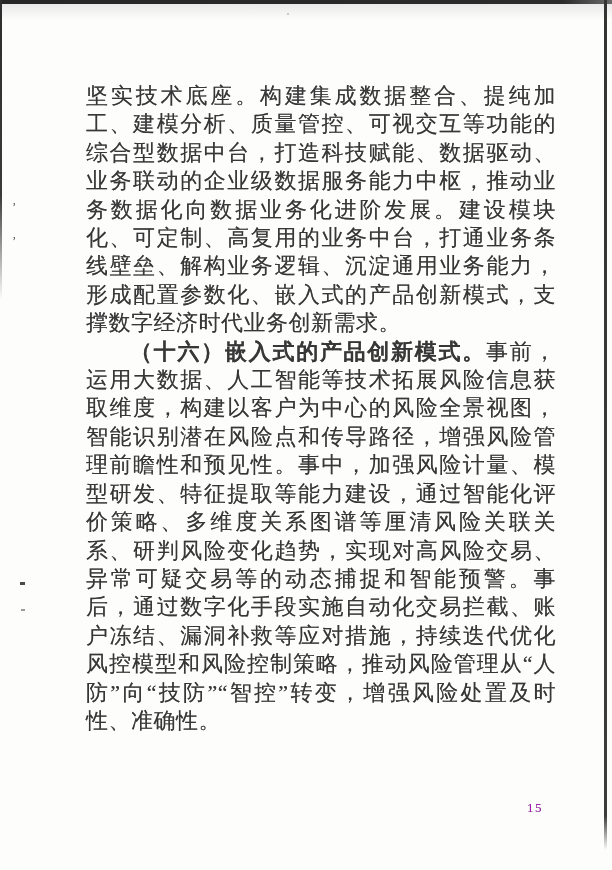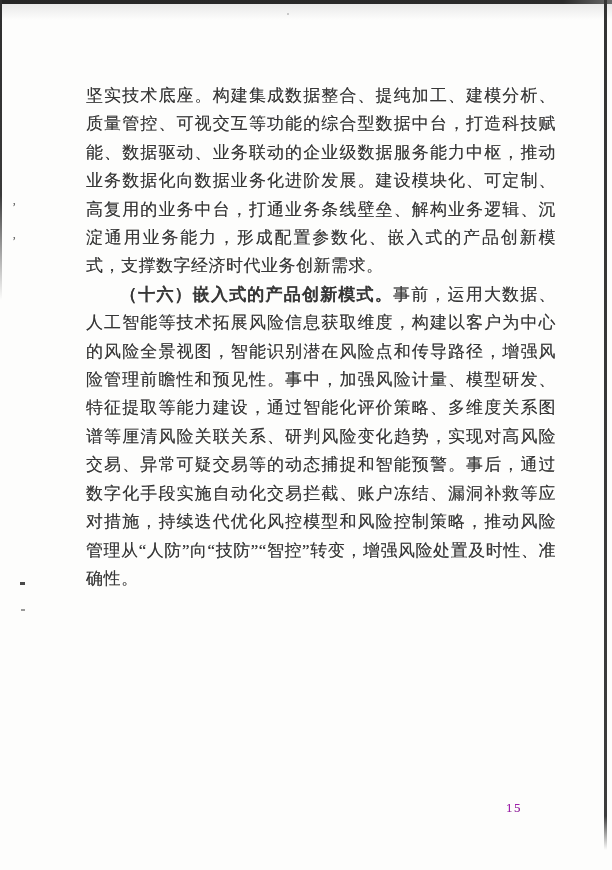--- a/index.html
+++ b/index.html
@@ -56,41 +56,41 @@
   .speck-a { left: 20px; top: 582px; width: 5px; height: 3px; }
   .speck-b { left: 21px; top: 609px; width: 4px; height: 2px; background: #9a9a9a; }
   .speck-top { left: 287px; top: 13px; width: 2px; height: 2px; background: #c9c9c9; }
   
   .text-block {
     position: absolute;
     left: 86px;
     top: 82px;
     width: 470px;
     color: #373737;
-    font-size: 17px;
+    font-size: 22px;
     line-height: 28.4px;
     letter-spacing: 0.5px;
     text-align: justify;
     text-justify: inter-character;
     text-shadow: 0 0 0.45px rgba(60,60,60,0.6);
   }
   .para {
     margin: 0;
   }
   .para.indent {
     text-indent: 2em;
   }
   .para .lead {
     font-weight: bold;
     font-family: "Liberation Sans", "DejaVu Sans", sans-serif;
     letter-spacing: 0.5px;
   }
   .page-number {
     position: absolute;
-    left: 506px;
+    left: 527px;
     top: 800px;
     color: #a21caf;
     font-size: 13px;
     letter-spacing: 1.5px;
     text-shadow: 0 0 0.4px rgba(60,60,60,0.5);
   }
 </style>
 </head>
 <body>
 

